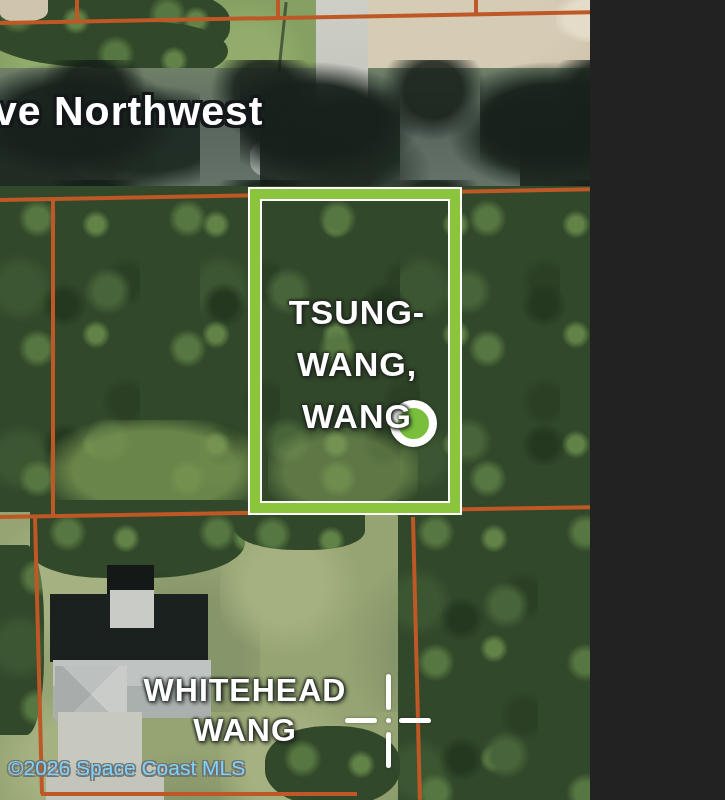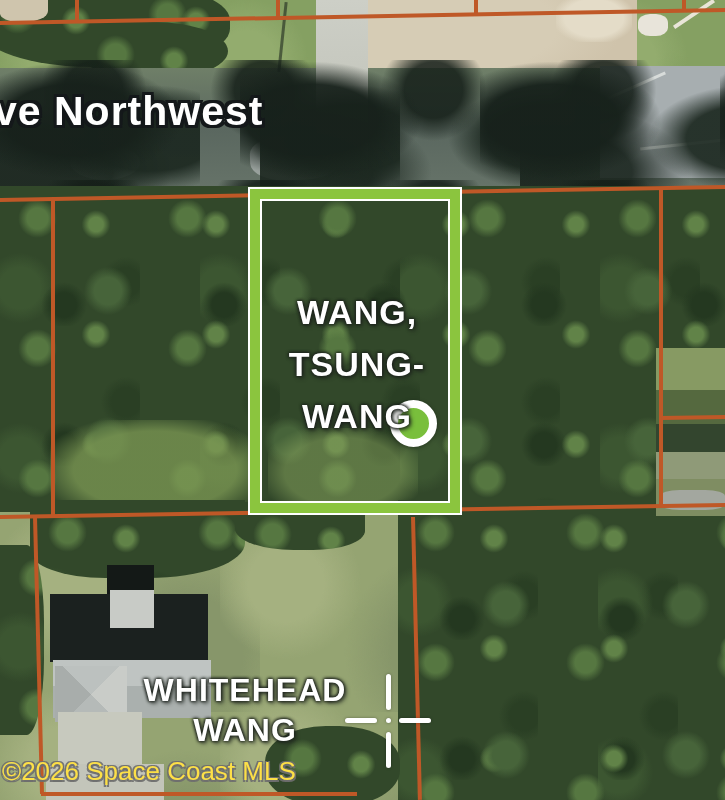--- a/index.html
+++ b/index.html
@@ -1,17 +1,17 @@
 <!DOCTYPE html>
 <html><head>
 <meta charset="utf-8">
 <style>
   html,body{margin:0;padding:0;background:#222;}
   .stage{
-    position:relative;width:725px;height:800px;overflow:hidden;
+    position:relative;width:590px;height:800px;overflow:hidden;
     font-family:"Liberation Sans",sans-serif;
     background:#32482a;
   }
   .abs{position:absolute;}
   
   .forest-tx{
     background-color:#32482a;
     background-image:
       radial-gradient(circle at 25% 25%, #567741 0 7%, rgba(86,119,65,0) 13%),
       radial-gradient(circle at 60% 70%, #47643a 0 9%, rgba(71,100,58,0) 16%),
@@ -63,21 +63,21 @@
                 -3px 0 0 #14181a,3px 0 0 #14181a,0 -3px 0 #14181a,0 3px 0 #14181a;
   }
   .owner-label{
     position:absolute;color:#ffffff;font-weight:bold;text-align:center;
     text-shadow:2px 2px 4px rgba(30,35,30,.9),-1px -1px 3px rgba(30,35,30,.7),
                 1px -1px 3px rgba(30,35,30,.7),-1px 1px 3px rgba(30,35,30,.7);
   }
   .owner-wang{left:252px;top:286px;width:210px;font-size:34px;line-height:52px;letter-spacing:1px;}
   .owner-whitehead{left:95px;top:670px;width:300px;font-size:32px;line-height:40px;letter-spacing:1px;}
   .copyright{
-    position:absolute;left:2px;top:756px;font-size:26px;color:#fde047;white-space:nowrap;
+    position:absolute;left:8px;top:756px;font-size:21px;color:#7dd3fc;white-space:nowrap;
     text-shadow:-1.5px -1.5px 0 rgba(110,110,110,.9),1.5px -1.5px 0 rgba(110,110,110,.9),
                 -1.5px 1.5px 0 rgba(110,110,110,.9),1.5px 1.5px 0 rgba(110,110,110,.9);
   }
 </style>
 </head>
 <body>
 
 <div class="stage">
 
   <div class="abs forest-tx" style="left:0;top:0;width:725px;height:800px;"></div>
@@ -154,22 +154,22 @@
     <i class="xh" style="left:45px;top:4px;width:5px;height:36px;position:absolute;"></i>
     <i class="xh" style="left:45px;top:62px;width:5px;height:36px;position:absolute;"></i>
     <i class="xh" style="left:4px;top:48px;width:32px;height:5px;position:absolute;"></i>
     <i class="xh" style="left:58px;top:48px;width:32px;height:5px;position:absolute;"></i>
     <i class="xh" style="left:45px;top:48px;width:5px;height:5px;position:absolute;"></i>
   </div>
 
   <div class="street-label">ve Northwest</div>
 
   <div class="owner-label owner-wang">
+    <div>TSUNG-</div>
     <div>WANG,</div>
-    <div>TSUNG-</div>
     <div>WANG</div>
   </div>
 
   <div class="owner-label owner-whitehead">
     <div>WHITEHEAD</div>
     <div>WANG</div>
   </div>
 
   <div class="copyright">©2026 Space Coast MLS</div>
 

